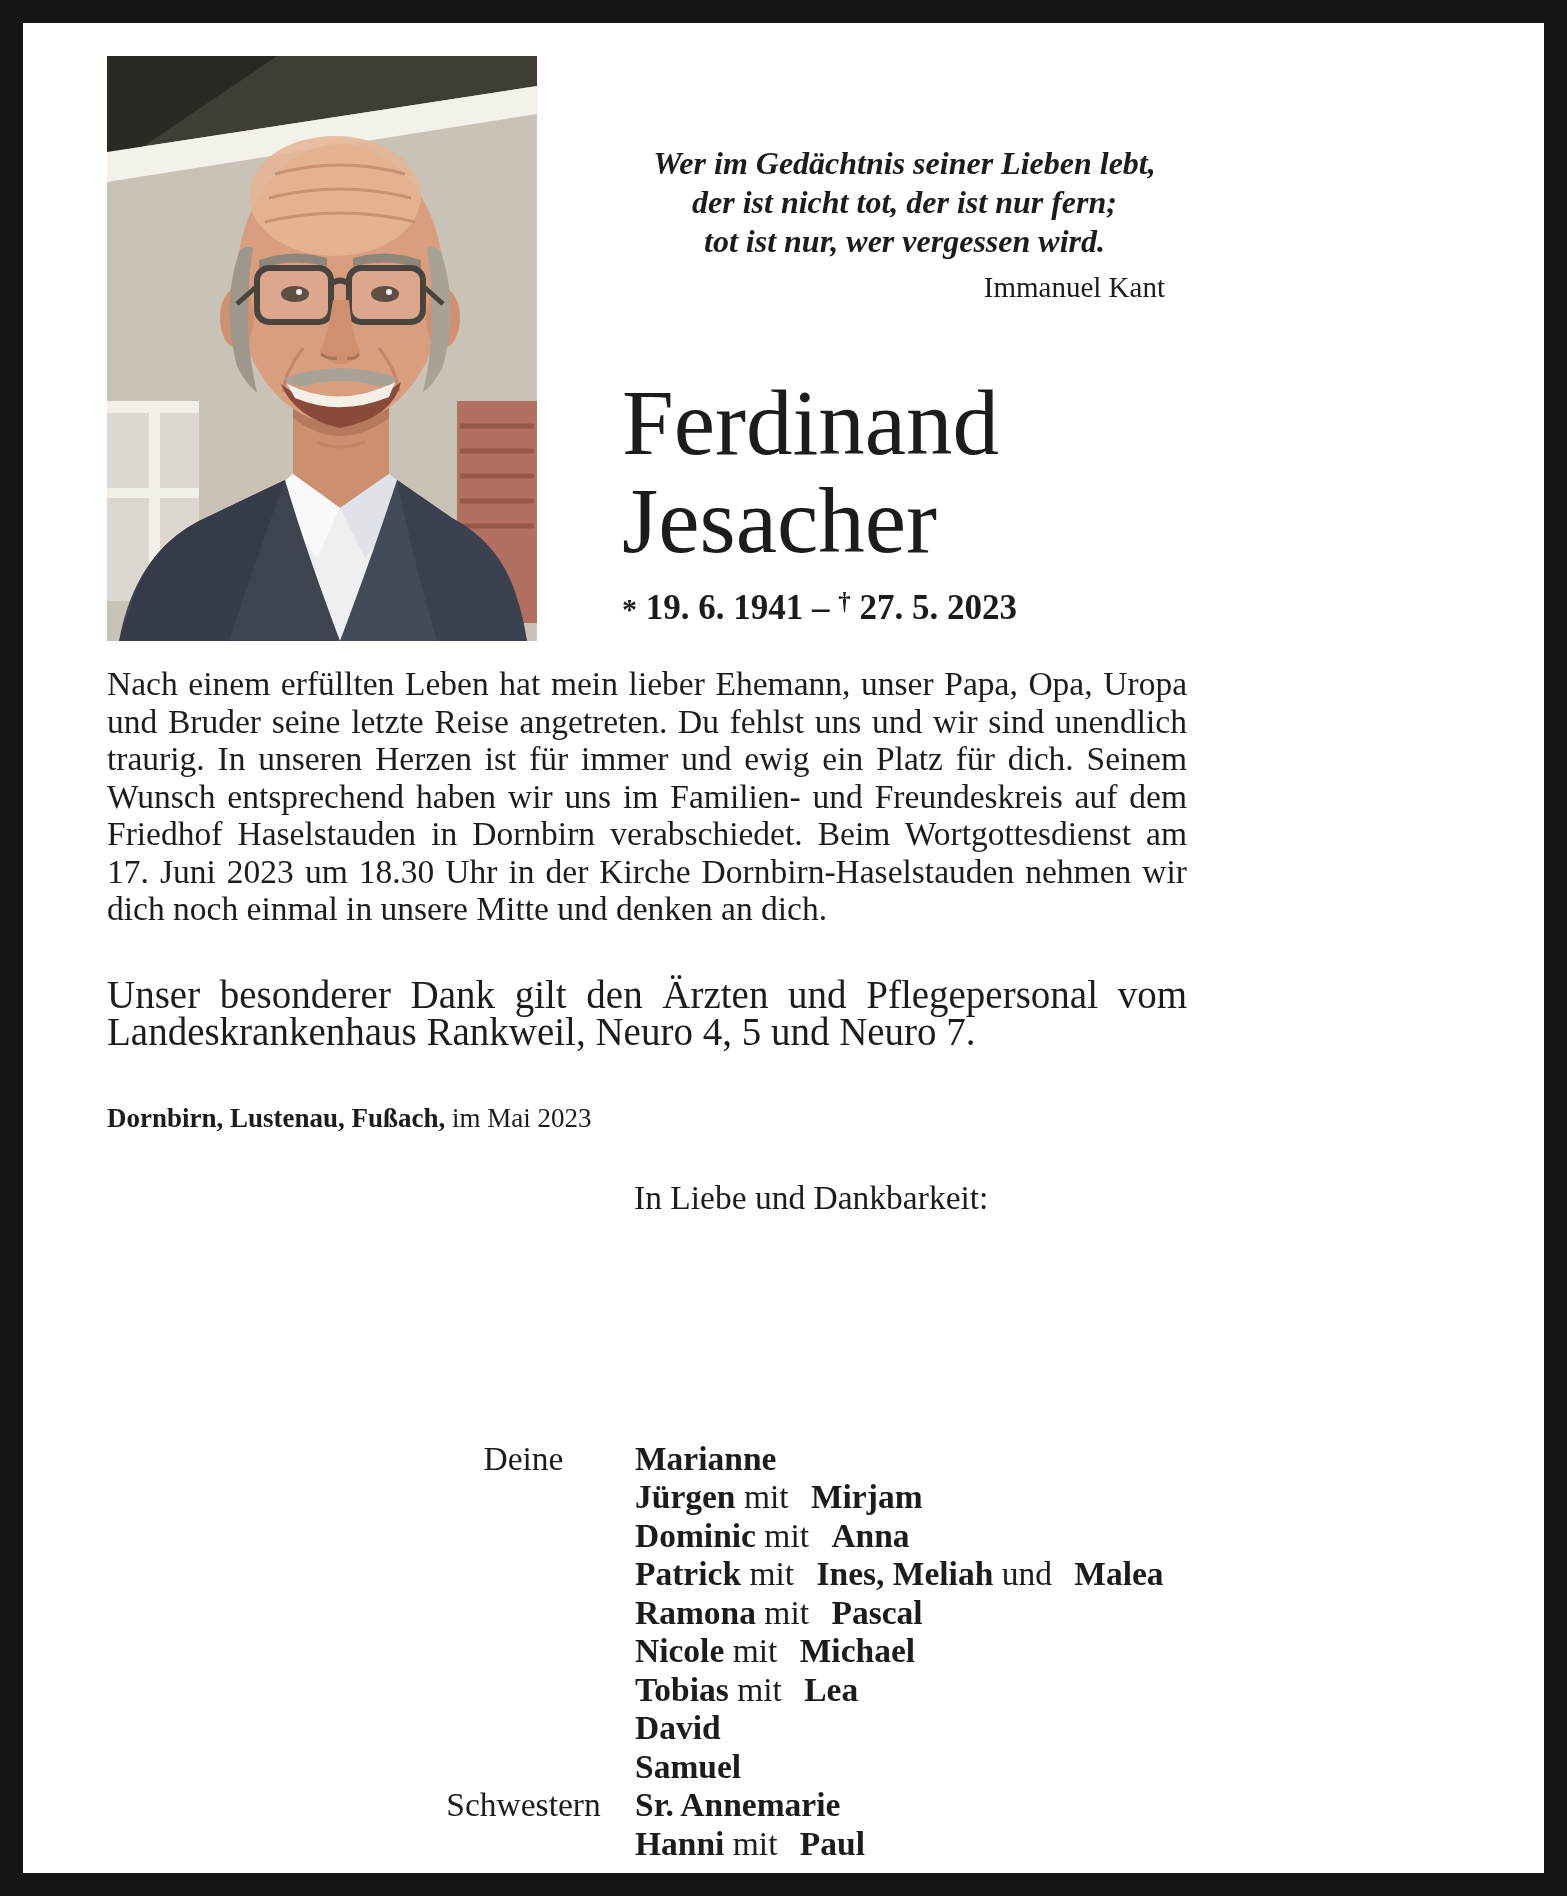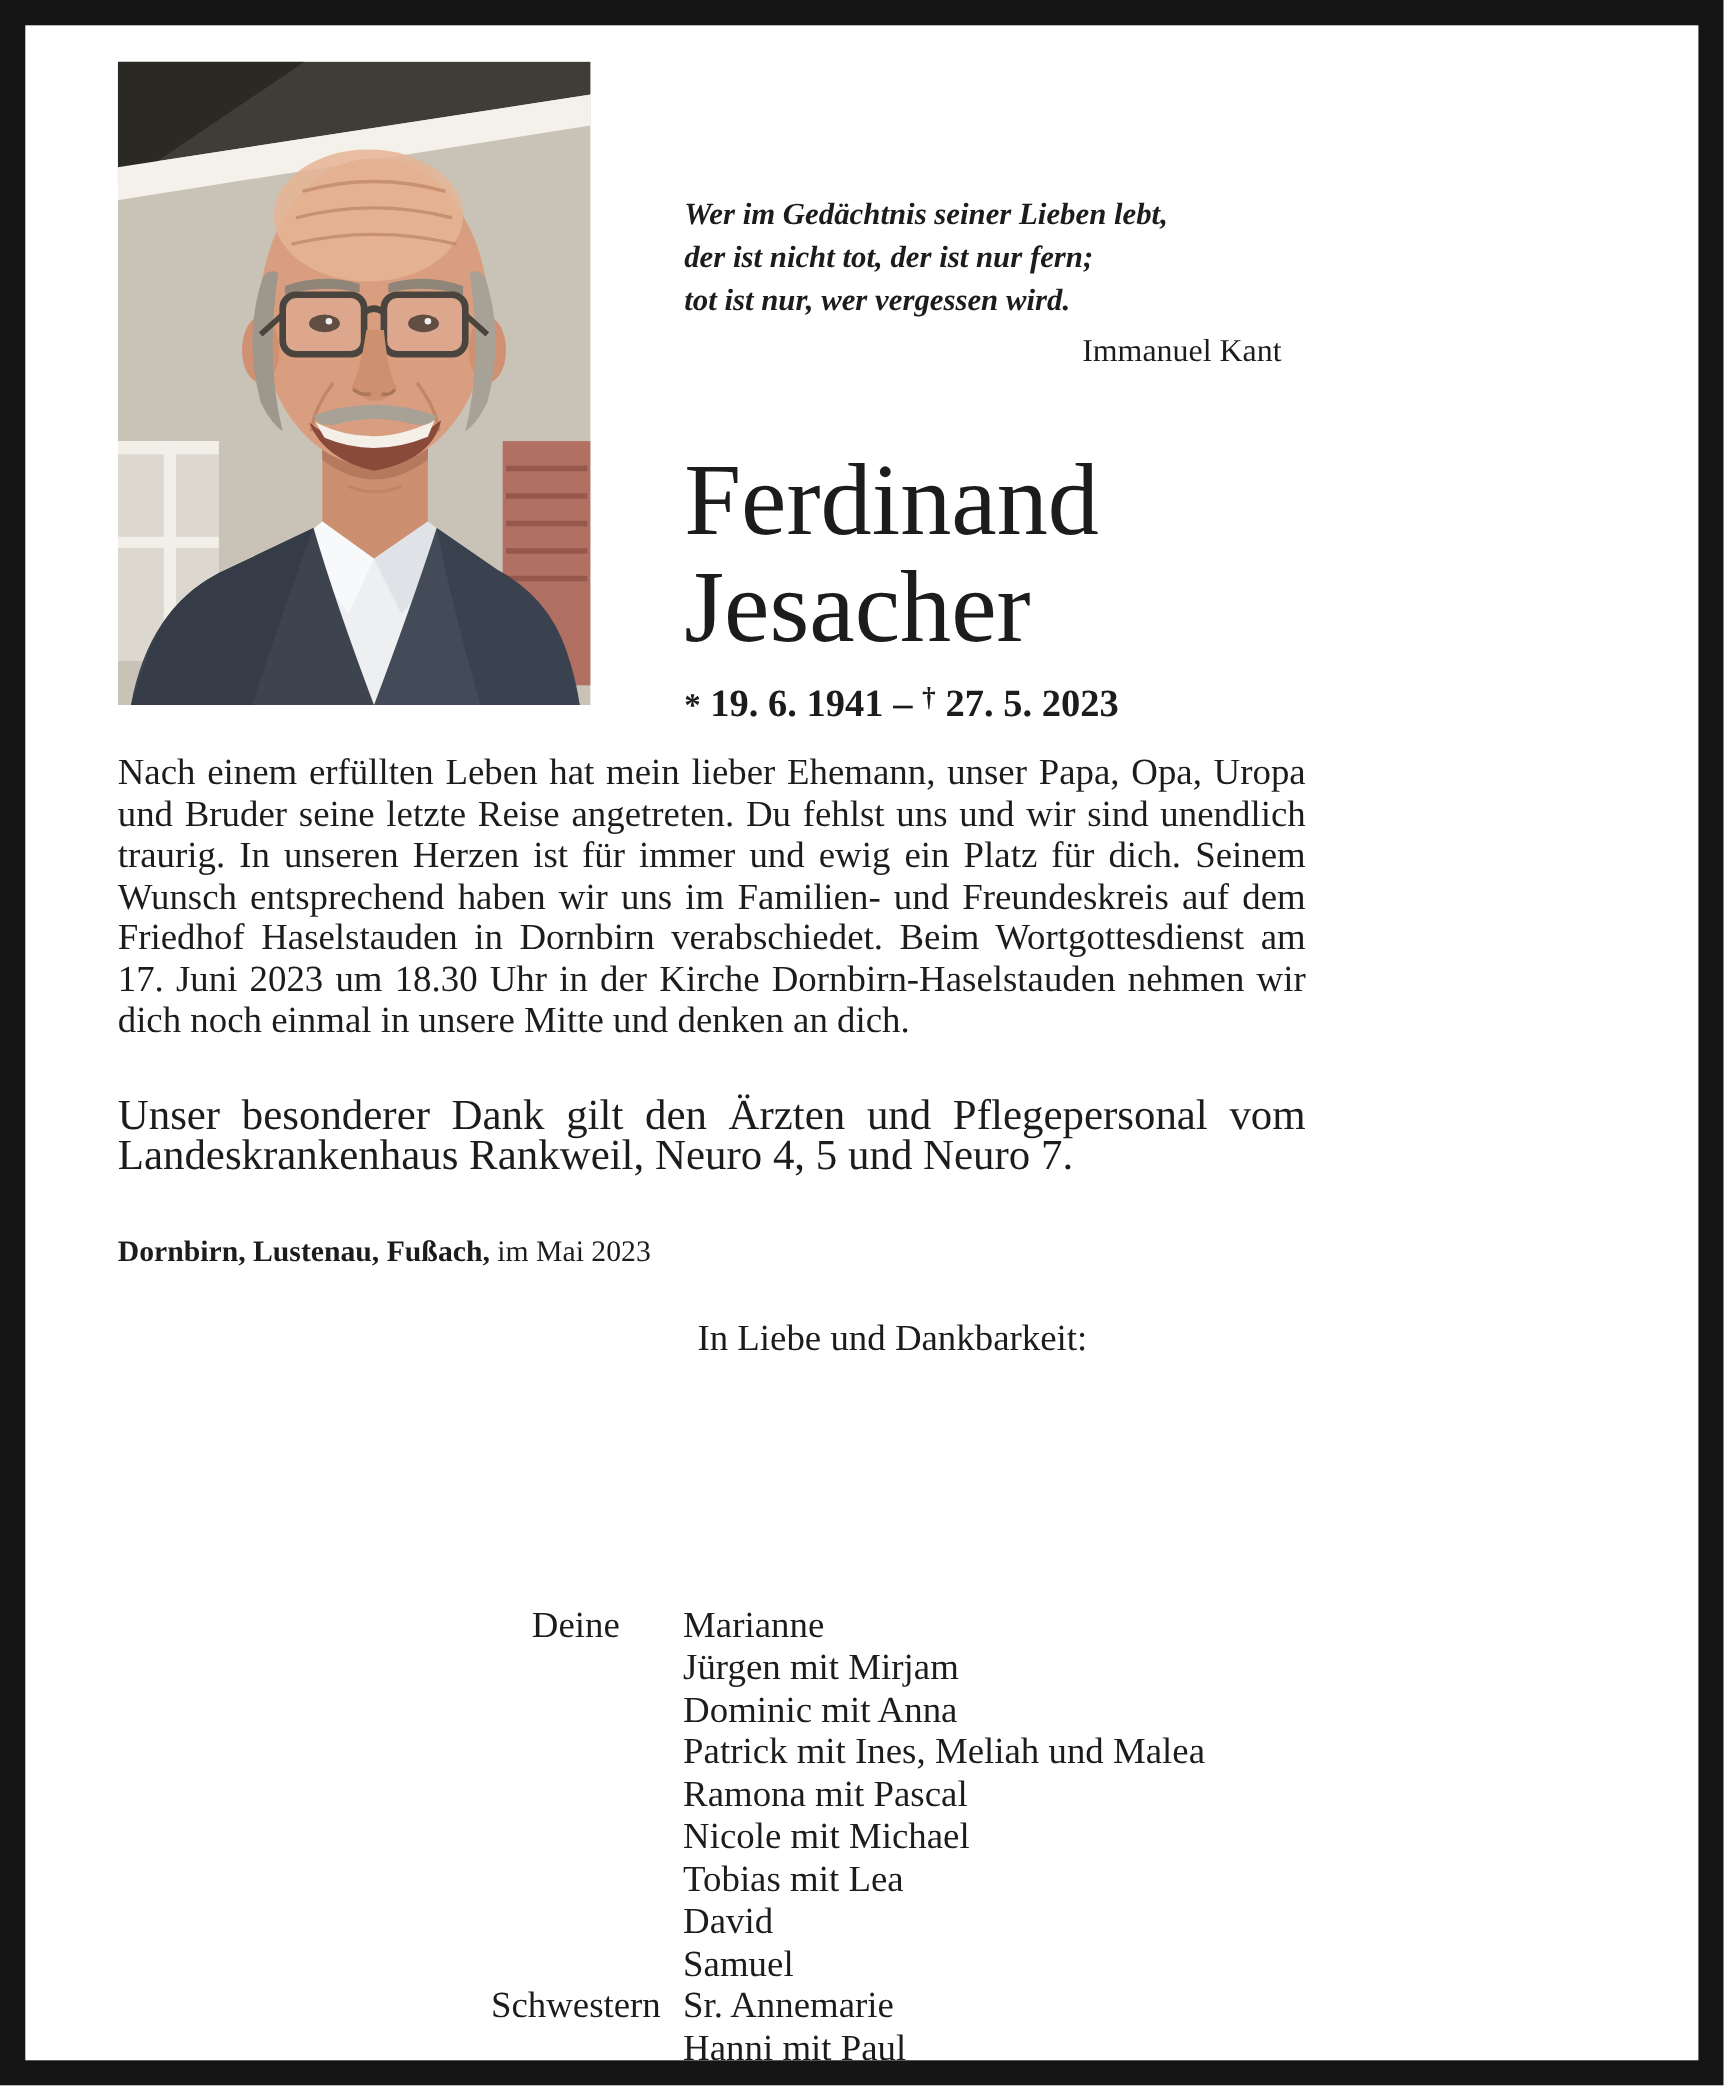--- a/index.html
+++ b/index.html
@@ -13,40 +13,40 @@
     color: #1d1c1a;
     overflow: hidden;
   }
   .content { margin: 33px 0 0 84px; width: 1080px; }
 
   .top-section { display: flex; align-items: flex-start; }
   .photo-frame { width: 430px; height: 585px; flex: 0 0 430px; overflow: hidden; }
   .photo-frame svg { display: block; }
 
   .header-right { margin-left: 85px; width: 565px; }
-  .quote { margin-top: 120px; font-style: italic; font-size: 28px; line-height: 39px; font-weight: 600; }
+  .quote { margin-top: 88px; font-style: italic; font-size: 32px; line-height: 39px; font-weight: 600; text-align: center; }
   .quote-attribution { margin-top: 10px; font-size: 29px; text-align: right; padding-right: 22px; }
 
   .deceased-name { margin-top: 70px; font-size: 93px; line-height: 98px; font-weight: 400; }
   .life-dates { margin-top: 18px; font-size: 35px; font-weight: 700; white-space: nowrap; }
   .life-dates .star { font-size: 30px; }
   .life-dates .dagger { font-size: 25px; position: relative; top: -9px; }
 
   .body-text { margin-top: 24px; font-size: 33.5px; line-height: 37.5px; text-align: justify; }
   .thanks-text { margin-top: 48px; font-size: 39px; line-height: 37.5px; text-align: justify; }
 
   .location-line { margin-top: 48px; font-size: 27px; line-height: 38px; }
   .location-line .loc-bold { font-weight: 700; }
 
   .closing-line { margin-top: 42px; margin-left: 527px; font-size: 33.5px; line-height: 38px; }
 
   .family-list { margin-top: 223px; margin-left: 332px; font-size: 33.5px; line-height: 38.5px; }
   .family-row { display: flex; }
   .family-label { flex: 0 0 182px; width: 182px; text-align: center; padding-right: 13px; }
-  .family-names .b { font-weight: 400; }
+  .family-names .b { font-weight: 700; margin-left: 14px; }
 </style>
 </head>
 <body>
 
 <div class="page">
   <div class="content">
 
     <div class="top-section">
 
       <div class="photo-frame">

